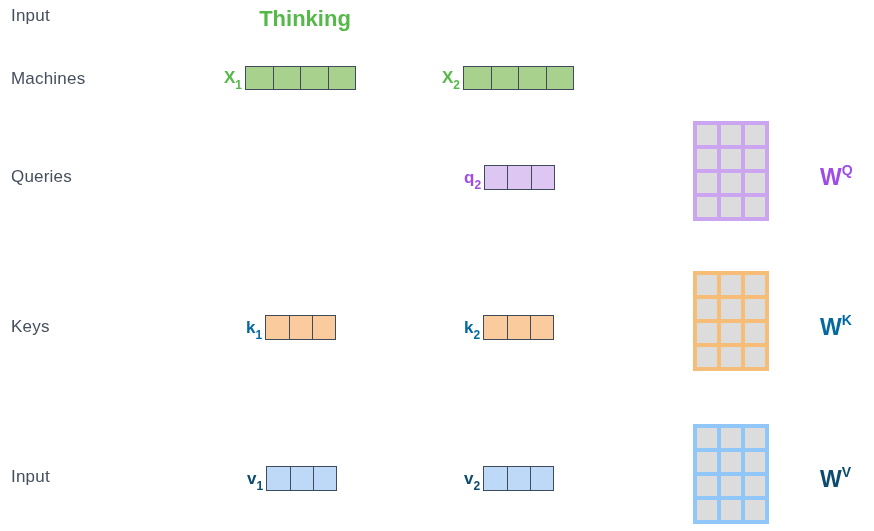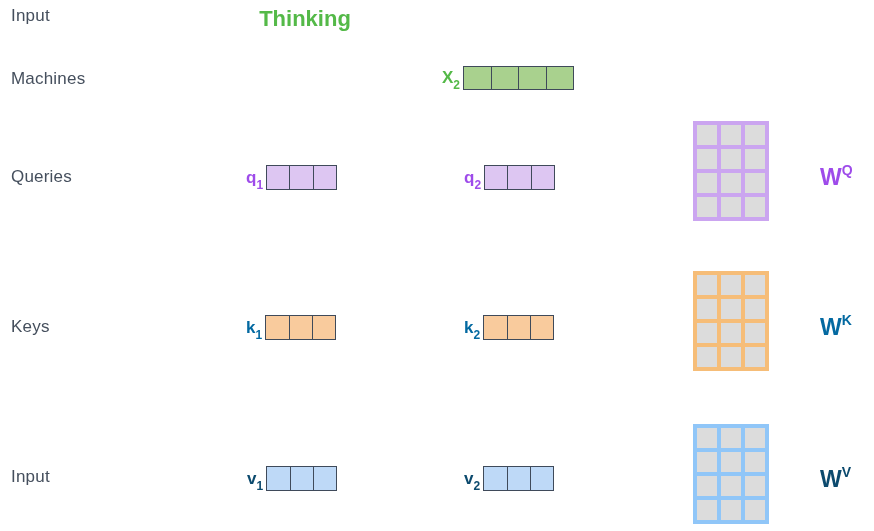--- a/index.html
+++ b/index.html
@@ -56,38 +56,39 @@
 <div class="canvas">
 
   <div class="row-label" style="top:6px">Input</div>
   <div class="row-label" style="top:69px">Machines</div>
   <div class="row-label" style="top:167px">Queries</div>
   <div class="row-label" style="top:317px">Keys</div>
   <div class="row-label" style="top:467px">Input</div>
 
   <div class="word word-1">Thinking</div>
 
+  <div class="vec-group" style="left:224px;top:66px">
+    <span class="vec-label green-t"><span>X</span><sub>1</sub></span>
+    <div class="vector vec-wide fill-green">
+      <div class="cell"></div>
+      <div class="cell"></div>
+      <div class="cell"></div>
+      <div class="cell"></div>
+    </div>
+  </div>
   <div class="vec-group" style="left:442px;top:66px">
     <span class="vec-label green-t"><span>X</span><sub>2</sub></span>
     <div class="vector vec-wide fill-green">
       <div class="cell"></div>
       <div class="cell"></div>
       <div class="cell"></div>
       <div class="cell"></div>
     </div>
   </div>
 
-  <div class="vec-group" style="left:246px;top:165px">
-    <span class="vec-label purple-t"><span>q</span><sub>1</sub></span>
-    <div class="vector vec-narrow fill-purple">
-      <div class="cell"></div>
-      <div class="cell"></div>
-      <div class="cell"></div>
-    </div>
-  </div>
   <div class="vec-group" style="left:464px;top:165px">
     <span class="vec-label purple-t"><span>q</span><sub>2</sub></span>
     <div class="vector vec-narrow fill-purple">
       <div class="cell"></div>
       <div class="cell"></div>
       <div class="cell"></div>
     </div>
   </div>
 
   <div class="vec-group" style="left:246px;top:315px">

